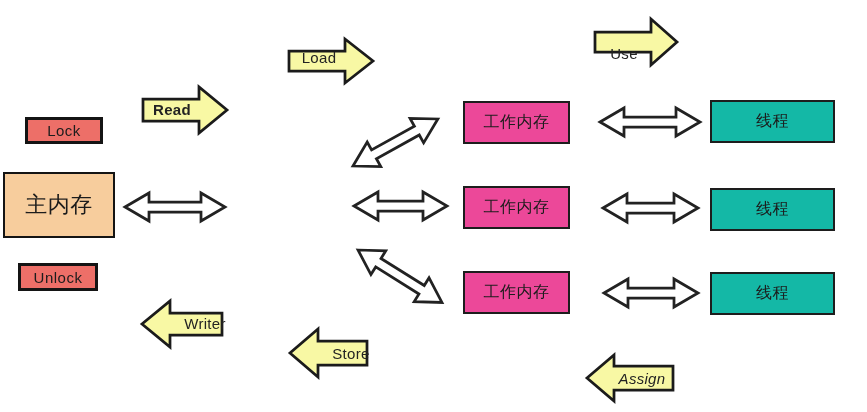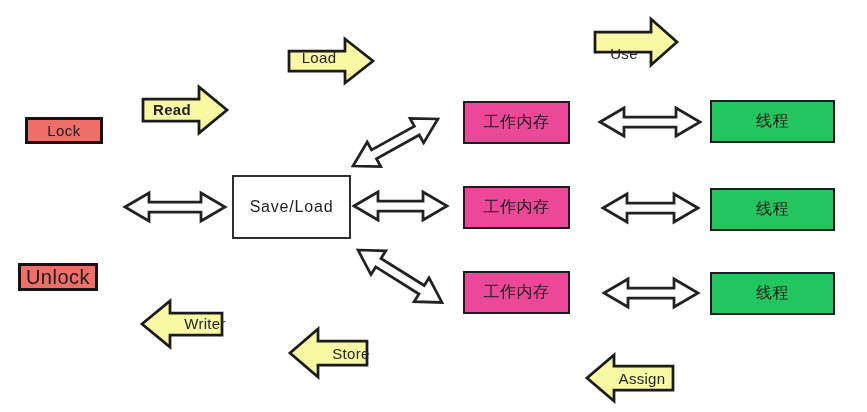--- a/index.html
+++ b/index.html
@@ -19,21 +19,21 @@
     letter-spacing:.5px;
   }
   .lock-box{
     left:25px;top:117px;width:78px;height:27px;
     background:#ed6f68;border:3px solid #141414;
     font-size:15px;
   }
   .unlock-box{
     left:18px;top:263px;width:80px;height:28px;
     background:#ed6f68;border:3px solid #141414;
-    font-size:20px;
+    font-size:15px;
   }
   .main-memory{
     left:3px;top:172px;width:112px;height:66px;
     background:#f7cd9d;border:2.5px solid #141414;
     font-size:22px;
   }
   .save-load{
     left:232px;top:175px;width:119px;height:64px;
     background:#ffffff;border:2.5px solid #2e2e2e;
     font-size:16px;letter-spacing:.8px;
@@ -41,37 +41,37 @@
   .working-memory{
     left:463px;width:107px;height:43px;
     background:#ec4899;border:2.5px solid #1d1d1d;
     font-size:16px;
   }
   .wm-1{top:101px;}
   .wm-2{top:186px;}
   .wm-3{top:271px;}
   .thread-box{
     left:710px;width:125px;height:43px;
-    background:#22c55e;border:2.5px solid #1d1d1d;
+    background:#14b8a6;border:2.5px solid #1d1d1d;
     font-size:16px;
   }
   .th-1{top:100px;}
   .th-2{top:188px;}
   .th-3{top:272px;}
   .op-label{
     position:absolute;
     display:flex;align-items:center;justify-content:center;
     font-size:15px;color:#232323;letter-spacing:.3px;
   }
   .lbl-read{left:143px;top:98px;width:58px;height:23px;font-weight:bold;}
   .lbl-load{left:291px;top:50px;width:56px;height:14px;}
   .lbl-use{left:597px;top:31px;width:54px;height:21px;margin-top:12px;}
   .lbl-writer{left:177px;top:312px;width:56px;height:23px;}
   .lbl-store{left:316px;top:341px;width:52px;height:24px;margin-left:9px;}
-  .lbl-assign{left:612px;top:366px;width:60px;height:24px;}
+  .lbl-assign{left:612px;top:366px;width:60px;height:24px;font-style:italic;}
   .watermark{
     position:absolute;right:10px;bottom:1px;
     font-size:9.5px;color:#ecd7d5;letter-spacing:.2px;
   }
   .duplex{fill:#ffffff;stroke:#222222;stroke-width:2.75;stroke-linejoin:miter;}
   .op-arrow{fill:#f8f8a4;stroke:#1b1b1b;stroke-width:2.75;stroke-linejoin:miter;}
 </style>
 </head>
 <body>
 
@@ -89,22 +89,22 @@
 
     <polygon class="op-arrow" points="143,99 199,99 199,87 227,110 199,133 199,121 143,121"></polygon>
     <polygon class="op-arrow" points="289,51 345,51 345,39 373,61 345,83 345,71 289,71"></polygon>
     <polygon class="op-arrow" points="595,32 651,32 651,19 677,42 651,65 651,52 595,52"></polygon>
     <polygon class="op-arrow" points="222,313 170,313 170,301 142,324 170,347 170,335 222,335"></polygon>
     <polygon class="op-arrow" points="367,341 318,341 318,329 290,353 318,377 318,365 367,365"></polygon>
     <polygon class="op-arrow" points="673,366 614,366 614,355 587,378 614,401 614,390 673,390"></polygon>
   </svg>
 
   <div class="box lock-box">Lock</div>
+  <div class="box main-memory">主内存</div>
   <div class="box unlock-box">Unlock</div>
-  <div class="box save-load">Save/Load</div>
 
   <div class="box working-memory wm-1">工作内存</div>
   <div class="box working-memory wm-2">工作内存</div>
   <div class="box working-memory wm-3">工作内存</div>
 
   <div class="box thread-box th-1">线程</div>
   <div class="box thread-box th-2">线程</div>
   <div class="box thread-box th-3">线程</div>
 
   <div class="op-label lbl-read">Read</div>

